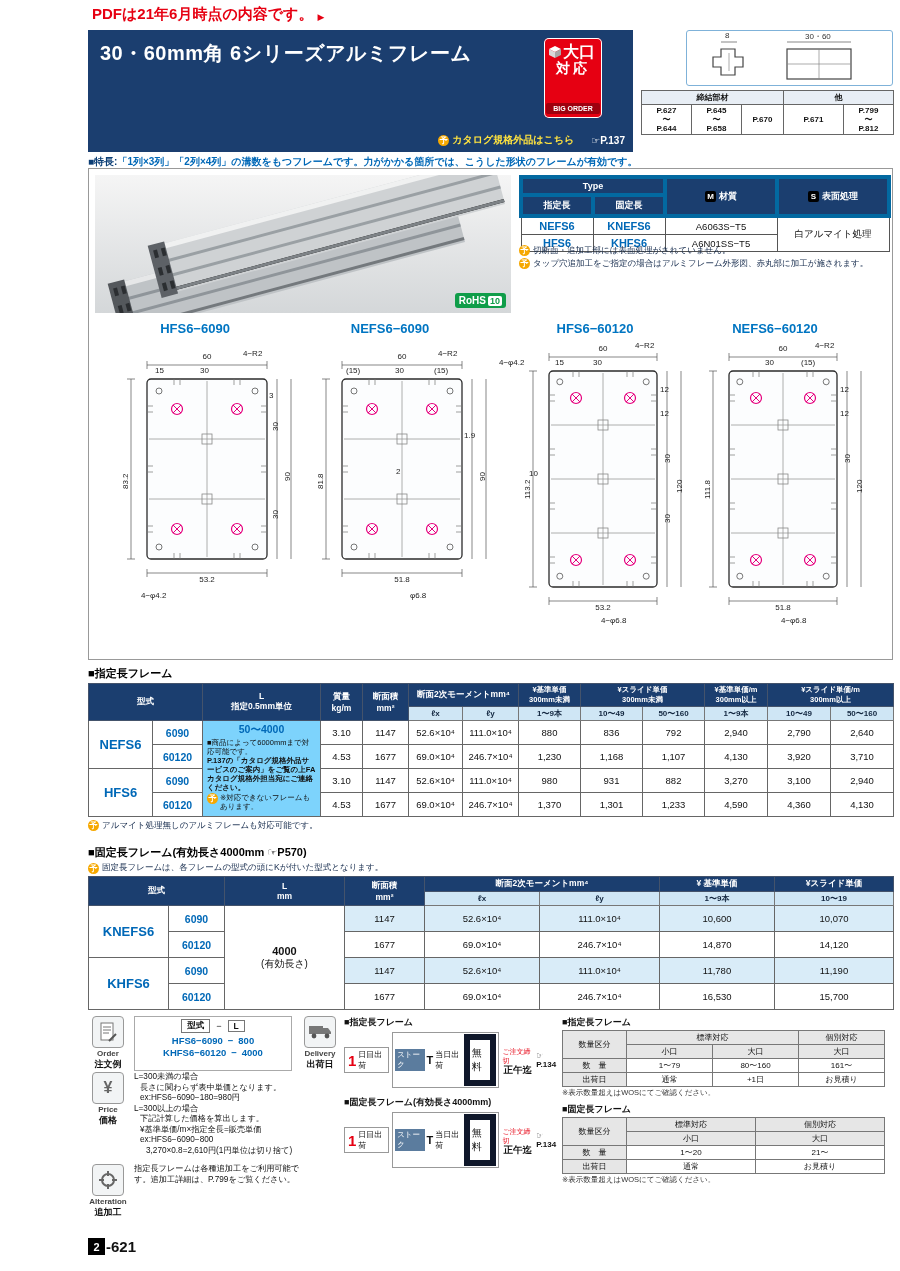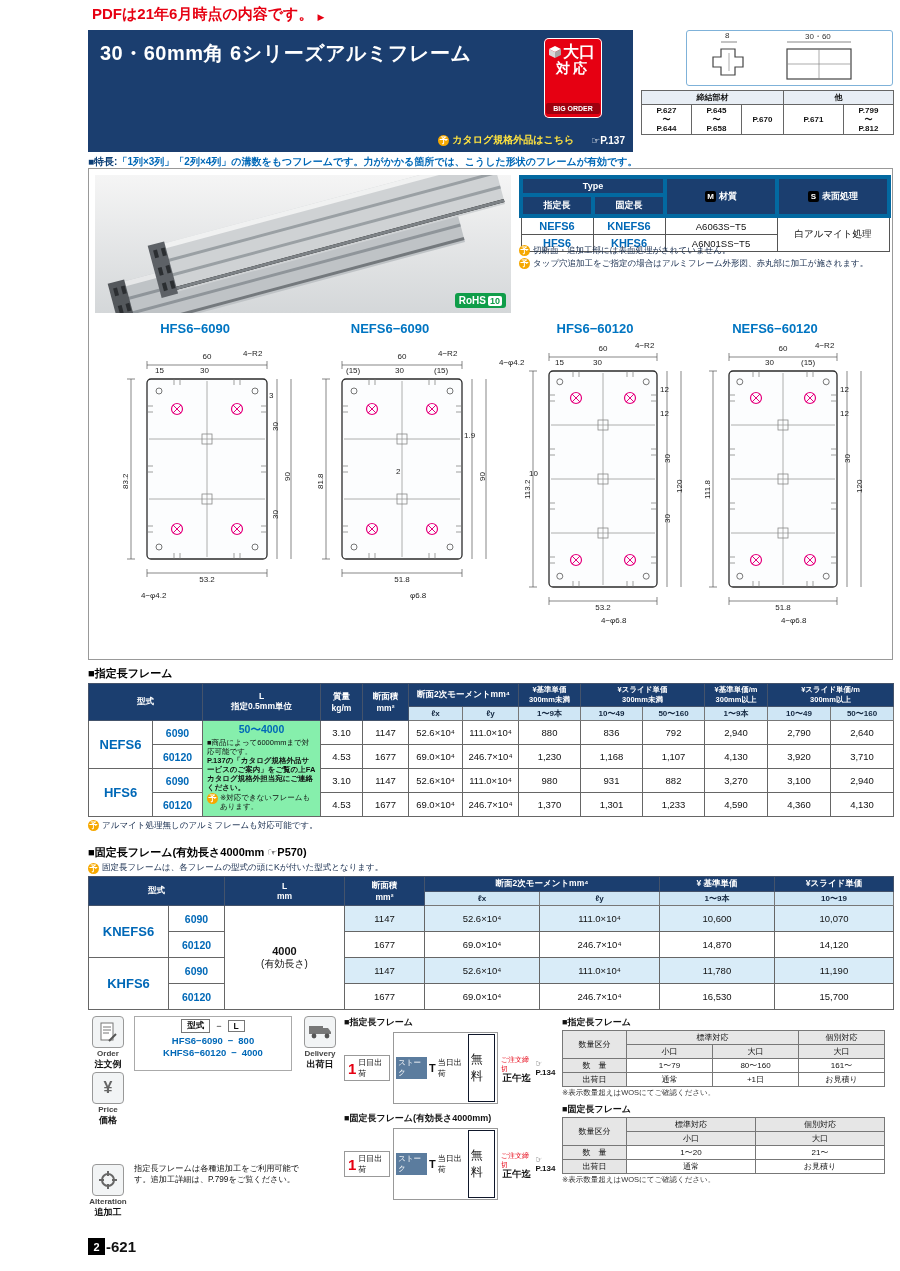--- a/index.html
+++ b/index.html
@@ -61,21 +61,21 @@
 .sec{left:88px;width:805px}
 .sec-title{font-size:11px;font-weight:bold;color:#000;margin-bottom:2px}
 .spec-table,.fixed-table{width:805px;border-collapse:collapse;table-layout:fixed}
 .spec-table th,.fixed-table th{background:#1b3e6f;color:#fff;font-weight:bold;font-size:8.5px;border:1px solid #44536b;padding:1px 0}
 .spec-table th.ph{font-size:7.5px}
 tr.subhead th{background:#cfe6f5 !important;color:#12263f !important;border:1px solid #777 !important;font-size:8px;font-weight:bold}
 .spec-table td,.fixed-table td{border:1px solid #666;text-align:center;font-size:9.5px;padding:1px;background:#fff;height:24px}
 .fixed-table td{height:26px}
 td.model{color:#0068b7;font-weight:bold;font-size:13px}
 td.size{color:#0068b7;font-weight:bold;font-size:10.5px}
-td.lnote{background:#86efac;text-align:left;padding:2px 4px;vertical-align:top}
+td.lnote{background:#7dd3fc;text-align:left;padding:2px 4px;vertical-align:top}
 .lrange{color:#0068b7;font-weight:bold;font-size:10.5px;text-align:center;margin-bottom:1px}
 .lnote .n{font-size:7.5px;line-height:9px;color:#111}
 .lnote .nb{font-weight:bold}
 .lnote .yline{display:flex;gap:2px;margin-top:1px}
 td.alt{background:#d9ecf8}
 td.flen{font-size:10.5px}
 .flv{font-size:11px;font-weight:bold}
 .fls{font-size:10px}
 .foot-note{font-size:8.5px;color:#13294b;margin-top:3px;line-height:11px}
 .foot-note .fn1{display:flex;gap:3px;align-items:center}
@@ -102,21 +102,21 @@
 .db{left:212px;top:0;width:260px;display:flex;gap:4px}
 .db-sec{font-size:9px;font-weight:bold}
 .dayrow{display:flex;align-items:center;gap:3px;margin:3px 0 8px}
 .daybox{display:inline-flex;align-items:center;border:1px solid #999;background:#fff;padding:1px 3px;gap:2px}
 .daynum{color:#e60012;font-size:15px;font-weight:bold;line-height:15px}
 .daylab{font-size:8px}
 .stork{display:inline-flex;align-items:center;border:1px solid #999;padding:1px 2px;gap:2px;background:#fff}
 .storkname{background:#5b7c9e;color:#fff;font-size:7.5px;padding:1px 2px}
 .storkt{font-size:11px;font-weight:bold}
 .sameday{font-size:8px}
-.free{font-size:12px;border:1px solid #0f172a;padding:16px 2px}
+.free{font-size:10px;border:6px solid #0f172a;padding:6px 2px}
 .deadline{display:inline-flex;flex-direction:column;align-items:center;line-height:9px}
 .dl-label{font-size:7px;color:#e60012}
 .dl-time{font-size:9.5px;font-weight:bold}
 .dref{font-size:8px;font-weight:bold}
 .qb{left:474px;top:0;width:331px}
 .qtitle{font-size:9px;font-weight:bold}
 .qtable{border-collapse:collapse;table-layout:fixed;width:322px;margin-top:1px}
 .qtable th{background:#e6e6e6;font-size:8px;font-weight:normal;border:1px solid #777;padding:1px 0}
 .qtable td{font-size:8px;border:1px solid #777;text-align:center;padding:1px 0;background:#fff}
 .qnote{font-size:7.5px;color:#333;margin:1px 0 5px}
@@ -809,20 +809,30 @@
   </div>
 
   <div class="pb abs">
     <div class="icon-col">
       <div class="icon-box">
           <span style="font-size:16px;color:#666;font-weight:bold">¥</span>
         </div>
       <div class="blk-en">Price</div>
       <div class="blk-jp">価格</div>
     </div>
+    <div class="price-text">
+      <div>L=300未満の場合</div>
+      <div class="i1">長さに関わらず表中単価となります。</div>
+      <div class="i1">ex:HFS6−6090−180=980円</div>
+      <div>L=300以上の場合</div>
+      <div class="i1">下記計算した価格を算出します。</div>
+      <div class="i1">¥基準単価/m×指定全長=販売単価</div>
+      <div class="i1">ex:HFS6−6090−800</div>
+      <div class="i2">3,270×0.8=2,610円(1円単位は切り捨て)</div>
+    </div>
   </div>
 
   <div class="ab abs">
     <div class="icon-col">
       <div class="icon-box">
         <svg width="20" height="20" viewBox="0 0 20 20">
             <circle cx="10" cy="10" r="6" fill="none" stroke="#666" stroke-width="2"></circle>
             <rect x="9" y="1" width="2" height="5" fill="#666"></rect>
             <rect x="9" y="14" width="2" height="5" fill="#666"></rect>
             <rect x="1" y="9" width="5" height="2" fill="#666"></rect>

